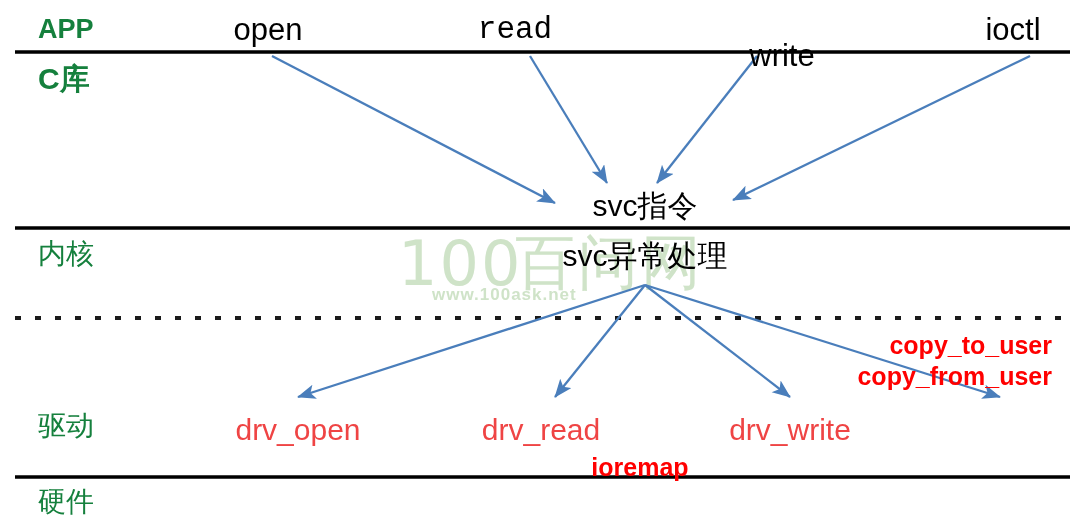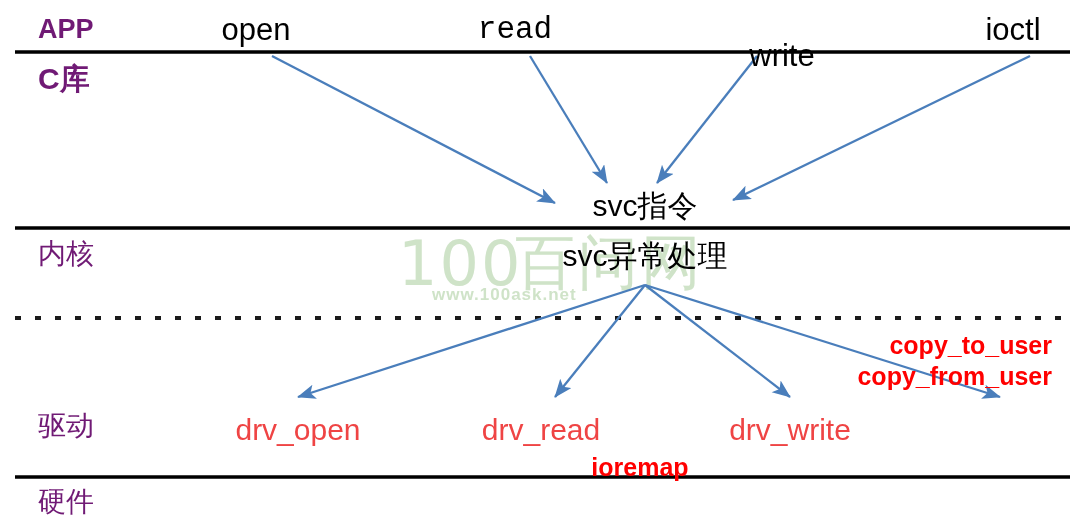--- a/index.html
+++ b/index.html
@@ -15,21 +15,21 @@
     overflow: hidden;
     font-family: "Liberation Sans", sans-serif;
     color: #000000;
   }
   .layer-label {
     position: absolute;
     font-weight: bold;
     font-size: 27px;
     line-height: 1;
     white-space: nowrap;
-    color: #701a75;
+    color: #15803d;
   }
   .layer-label.cjk {
     font-family: "DejaVu Sans", sans-serif;
     font-weight: normal;
     font-size: 28px;
   }
   .layer-label.mixed {
     font-family: "Liberation Sans", "DejaVu Sans", sans-serif;
     font-weight: bold;
     font-size: 30px;
@@ -137,21 +137,21 @@
   <div class="layer-label" style="left:38px; top:16px;">APP</div>
 
   <div class="layer-label mixed" style="left:38px; top:64px;">C库</div>
 
   <div class="layer-label cjk" style="left:38px; top:240px;">内核</div>
 
   <div class="layer-label cjk" style="left:38px; top:375px;margin-top:37px;">驱动</div>
 
   <div class="layer-label cjk" style="left:38px; top:488px;">硬件</div>
 
-  <div class="api-label" style="left:256px; top:14px;">open</div>
+  <div class="api-label" style="left:268px; top:14px;">open</div>
 
   <div class="api-label" style="left:515px; top:14px;font-family:Liberation Mono, monospace;">read</div>
 
   <div class="api-label" style="left:782px; top:14px;margin-top:26px;">write</div>
 
   <div class="api-label" style="left:1013px; top:14px;">ioctl</div>
 
   <div class="node-label" style="left:645px; top:191px;">svc指令</div>
 
   <div class="node-label" style="left:645px; top:241px;">svc异常处理</div>

